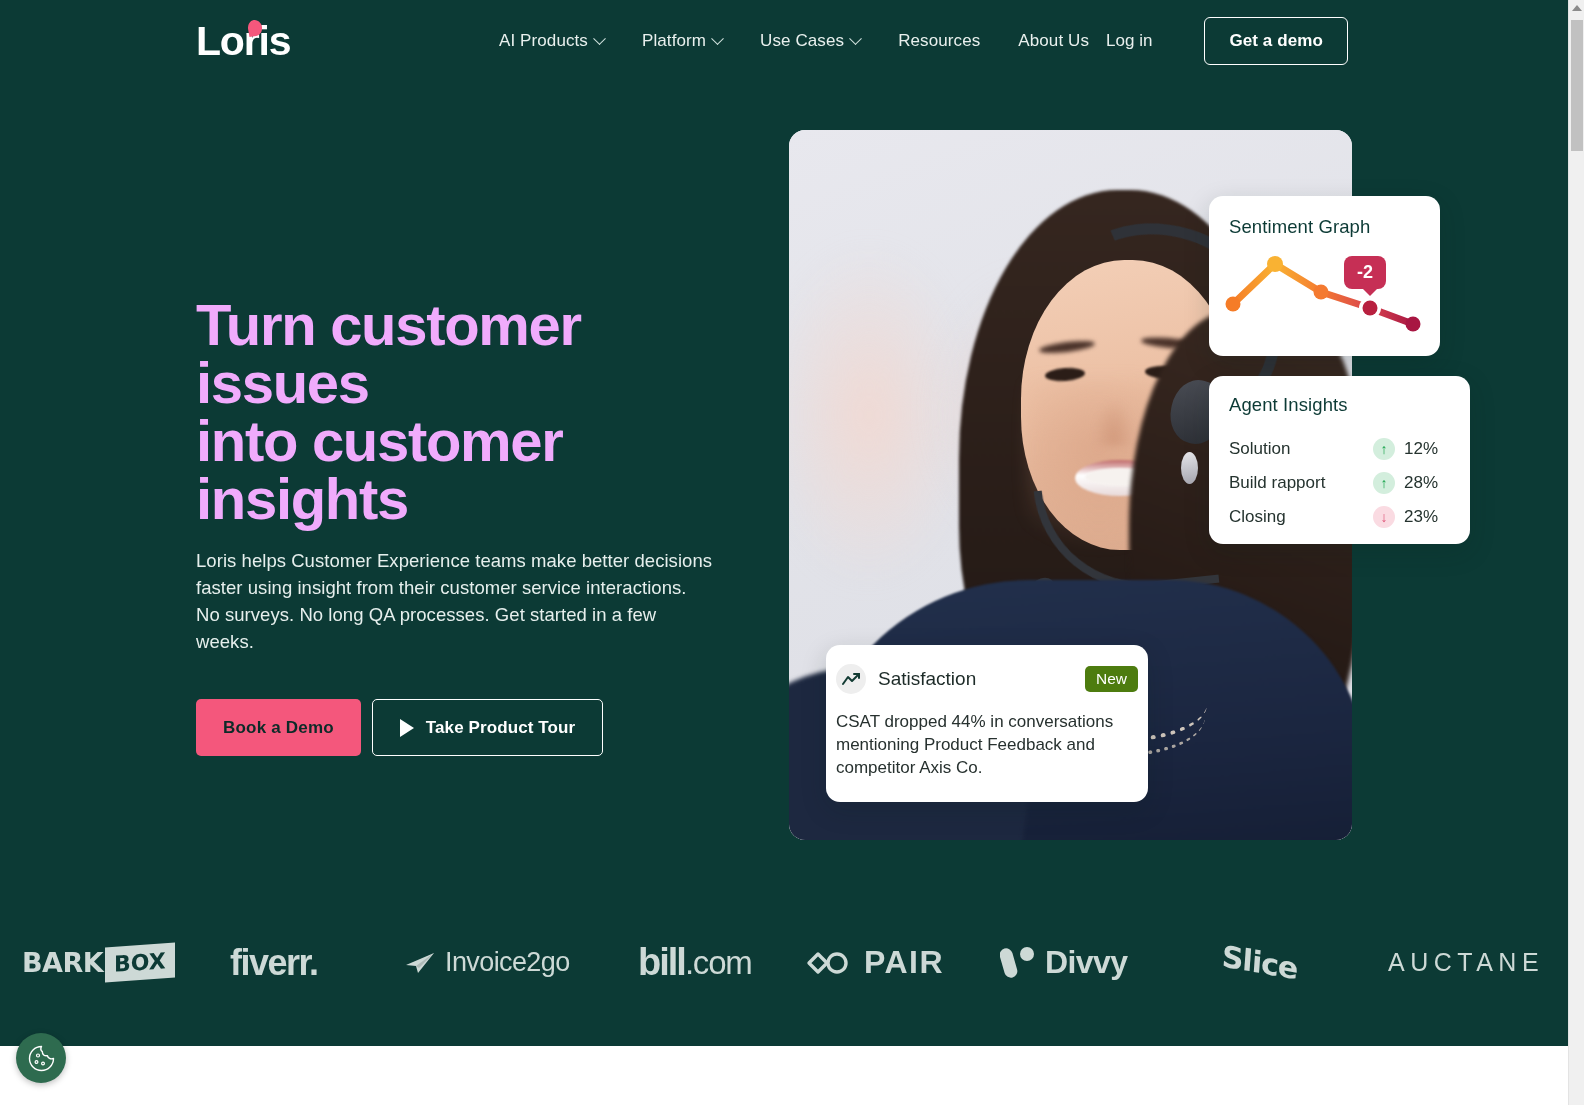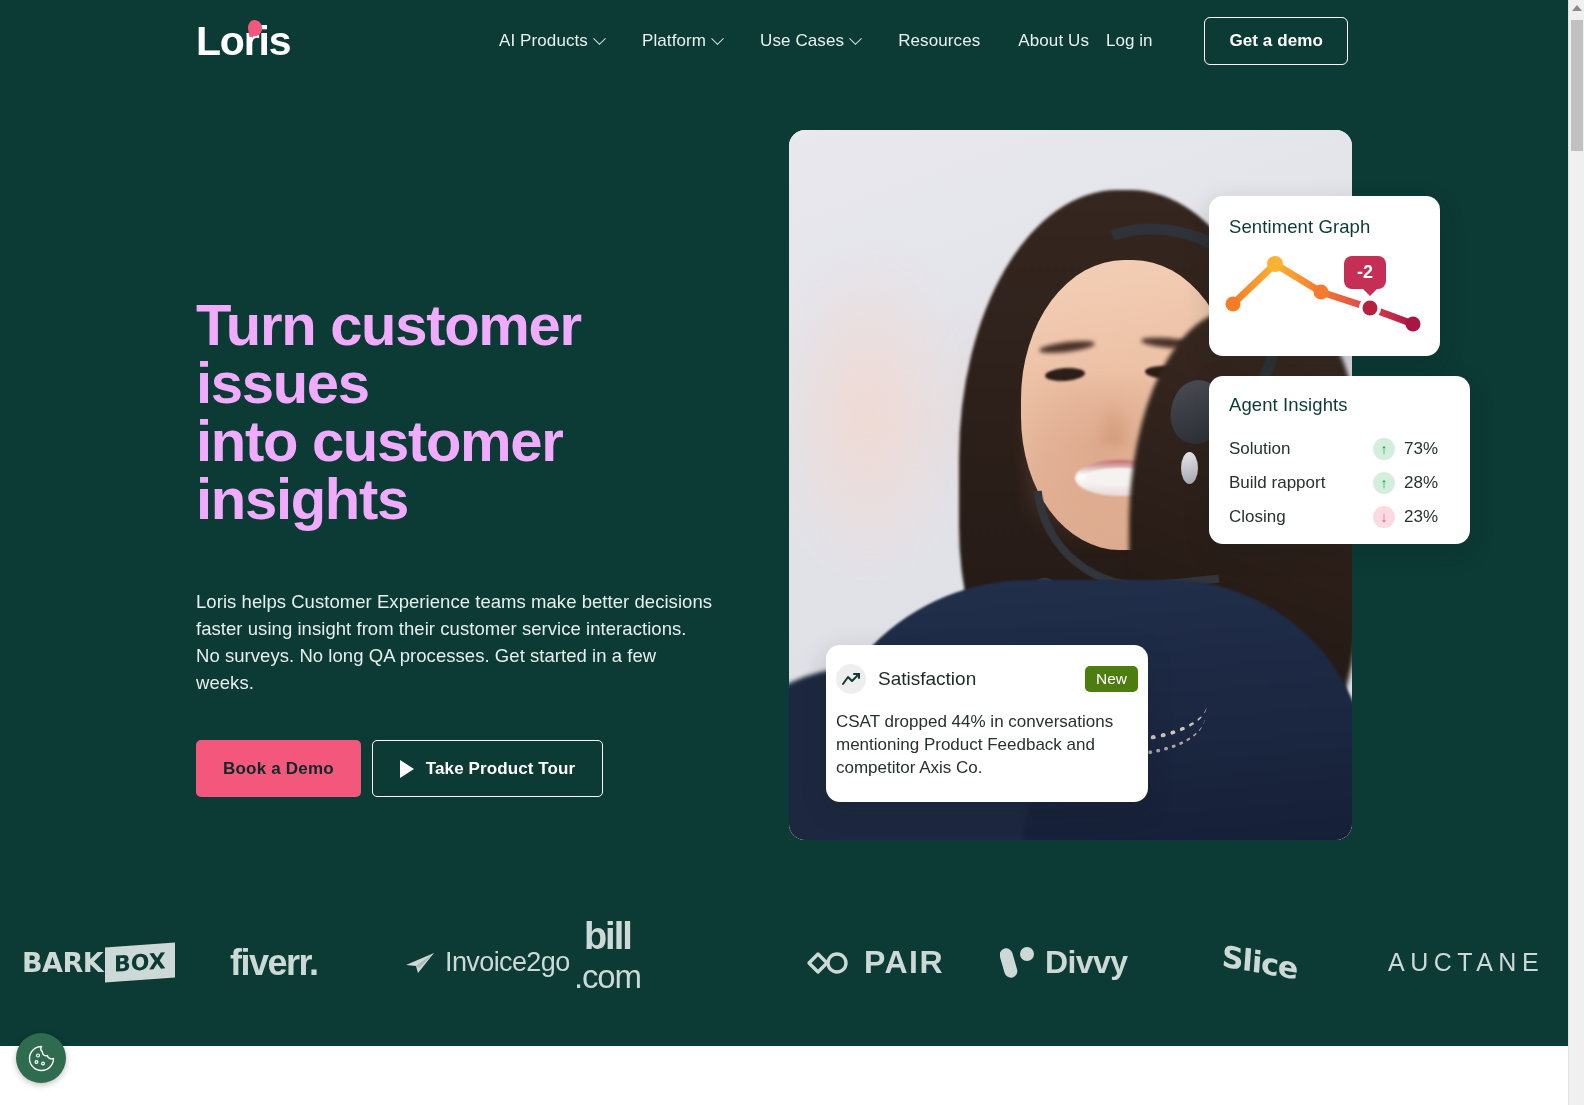--- a/index.html
+++ b/index.html
@@ -104,21 +104,21 @@
     width: 560px;
   }
   .hero-title {
     color: #f0abfc;
     font-size: 58px;
     font-weight: 700;
     line-height: 1.0;
     letter-spacing: -1.3px;
   }
   .hero-sub {
-    margin-top: 60px;
+    margin-top: 19px;
     color: #e6efed;
     font-size: 18.5px;
     line-height: 1.46;
     letter-spacing: 0.05px;
     max-width: 520px;
   }
   .hero-ctas {
     margin-top: 44px;
     display: flex;
     gap: 11px;
@@ -454,21 +454,21 @@
     color: #0c3a35;
     font-size: 22px; font-weight: 800;
     padding: 5px 9px;
     transform: skewY(-4deg);
     font-family: "DejaVu Sans", sans-serif;
   }
   .lg-fiverr { left: 230px; }
   .fv-text { font-size: 36px; font-weight: 700; letter-spacing: -1.5px; }
   .lg-invoice { left: 405px; gap: 10px; }
   .inv-text { font-size: 27px; letter-spacing: -0.6px; }
-  .lg-bill { left: 574px; flex-direction: column; }
+  .lg-bill { left: 638px; }
   .bill-b { font-size: 38px; font-weight: 800; letter-spacing: -2px; }
   .bill-com { font-size: 33px; font-weight: 400; letter-spacing: -1.2px; }
   .lg-pair { left: 806px; gap: 14px; }
   .pair-text { font-size: 32px; font-weight: 600; letter-spacing: 1.5px; }
   .lg-divvy { left: 1000px; gap: 9px; }
   .divvy-text { font-size: 32px; font-weight: 800; letter-spacing: -0.6px; }
   .lg-slice { left: 1222px; }
   .slice-text {
     font-size: 30px; font-weight: 800;
     transform: skewY(10deg) skewX(-4deg);
@@ -635,21 +635,21 @@
       </svg>
       <div class="tooltip">-2</div>
     </div>
 
     <div class="card card-insights">
       <div class="card-title">Agent Insights</div>
       <div class="insight-rows">
         <div class="insight-row">
           <span class="insight-label">Solution</span>
           <span class="arrow-badge arrow-up">↑</span>
-          <span class="insight-val">73%</span>
+          <span class="insight-val">12%</span>
         </div>
         <div class="insight-row">
           <span class="insight-label">Build rapport</span>
           <span class="arrow-badge arrow-up">↑</span>
           <span class="insight-val">28%</span>
         </div>
         <div class="insight-row">
           <span class="insight-label">Closing</span>
           <span class="arrow-badge arrow-down">↓</span>
           <span class="insight-val">23%</span>

